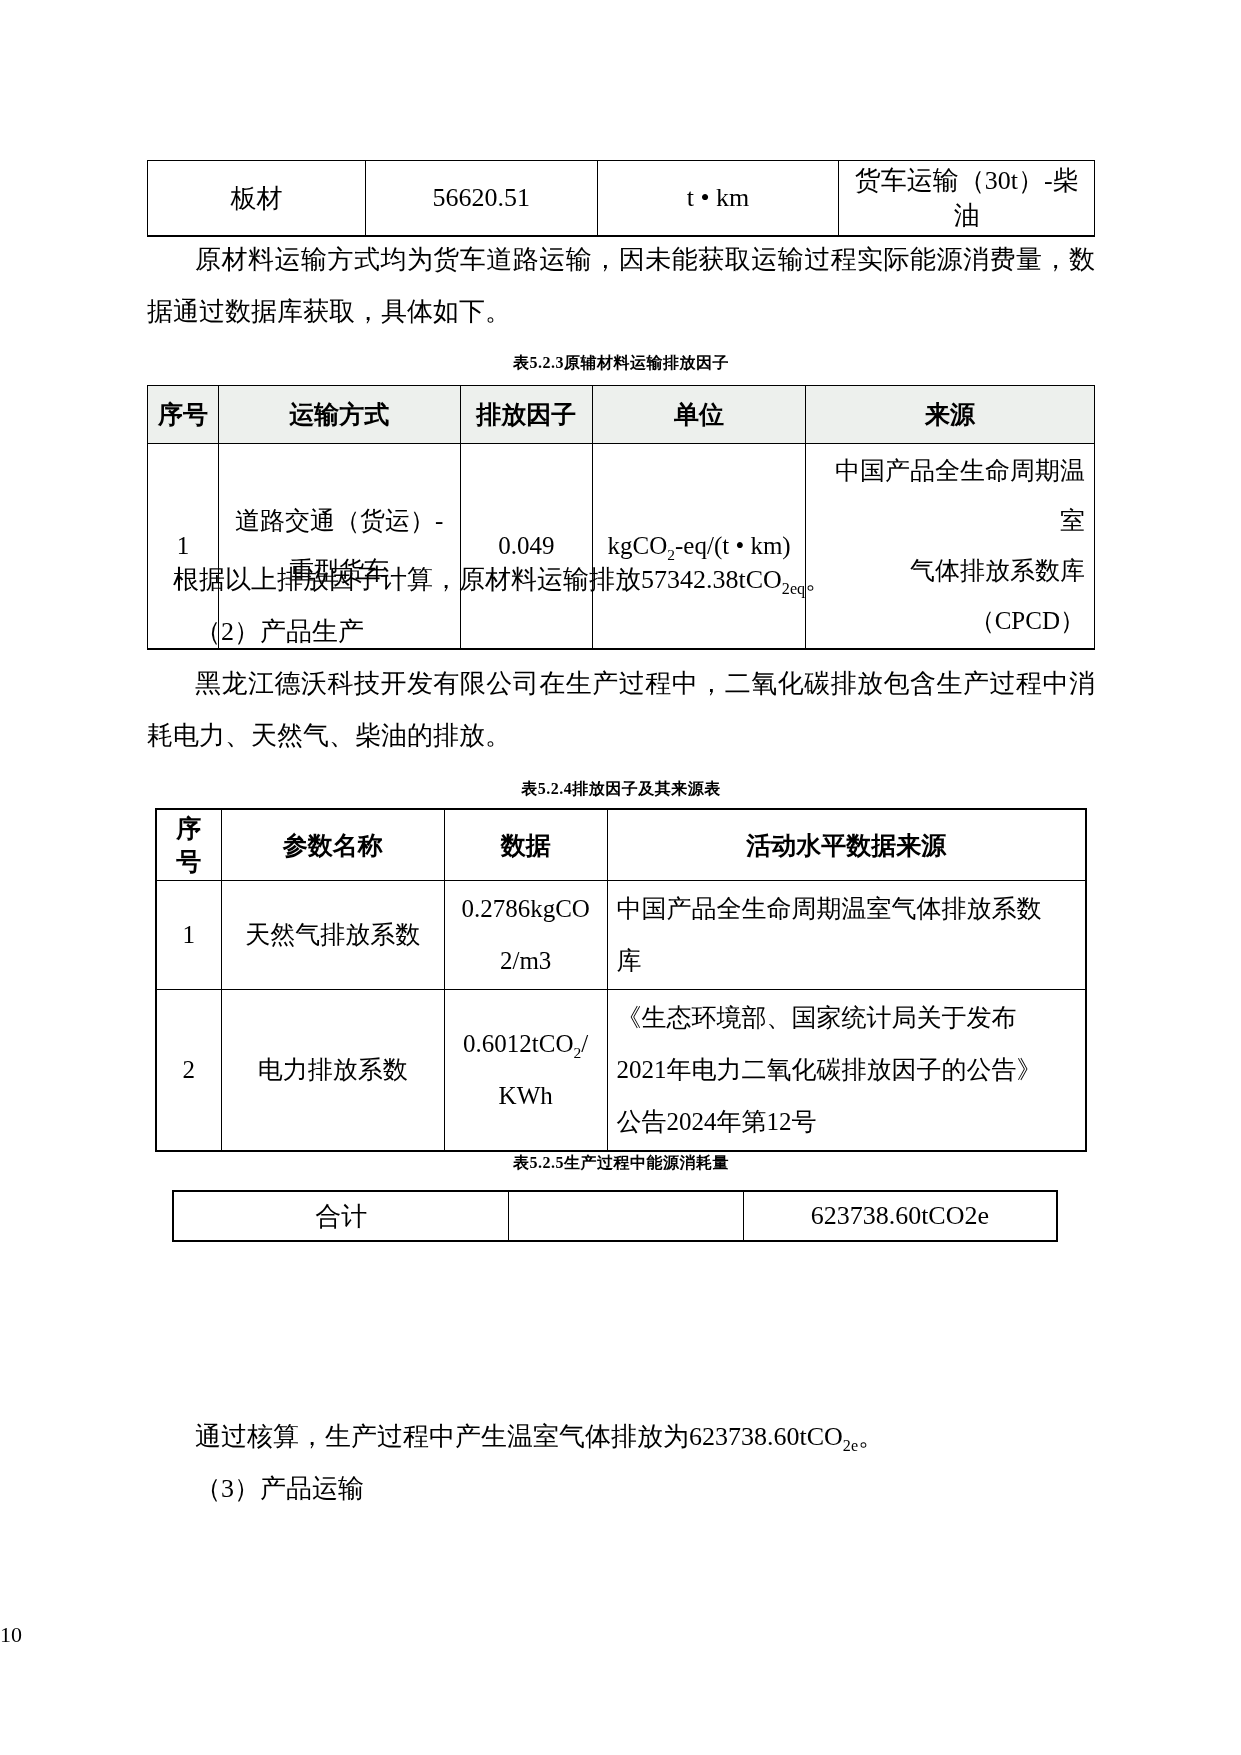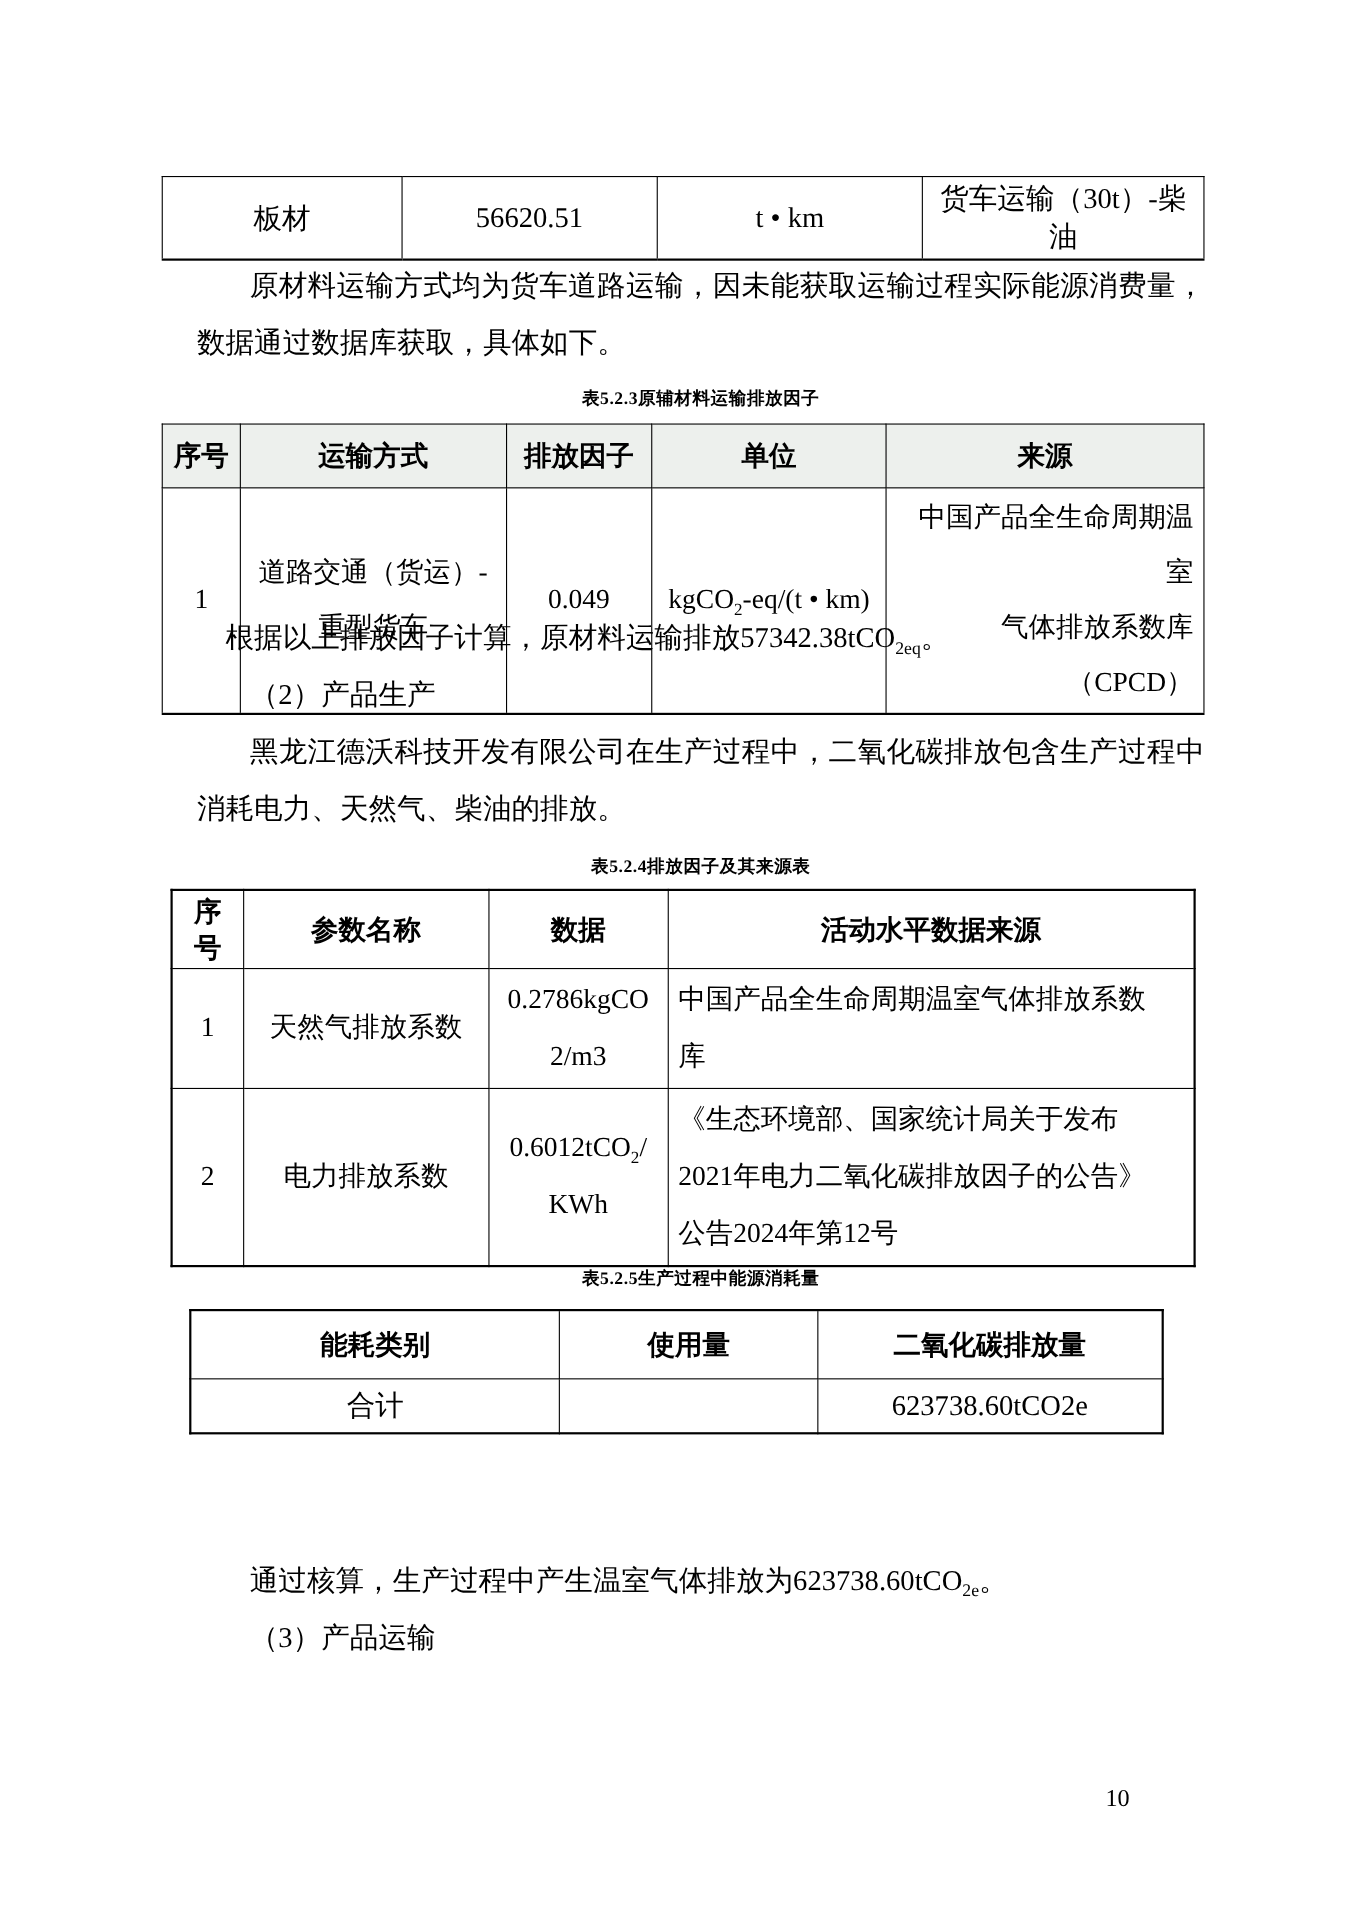--- a/index.html
+++ b/index.html
@@ -3,21 +3,21 @@
 <meta charset="utf-8">
 <style>
   * { margin:0; padding:0; box-sizing:border-box; }
   html,body { background:#ffffff; }
   body {
     width:1241px; height:1755px; position:relative;
     font-family:"Liberation Serif","DejaVu Serif",serif;
     color:#000;
   }
   .content { position:absolute; left:147px; width:948px; top:0; }
-  .abs { position:absolute; left:0; width:948px;padding-left:32px; }
+  .abs { position:absolute; left:0; width:948px; }
 
   
   .para { font-size:26px; line-height:52px; text-align:justify; }
   .indent-2 { text-indent:48px; }
   .indent-1 { text-indent:26px; }
 
   .caption {
     font-size:16px; font-weight:bold; text-align:center; line-height:34px;
     letter-spacing:0.5px;
   }
@@ -43,21 +43,21 @@
   .t-524 td { line-height:52px; }
   .t-524 tr.r1 td { height:105px; }
   .t-524 tr.r2 td { height:159px; }
   .t-524 td.left { text-align:left; }
 
   
   .t-525 { border:2px solid #000; }
   .t-525 th { height:62px; }
   .t-525 td { height:50px; font-size:26px; }
 
-  .pagenum { position:absolute; left:0; width:1027px; text-align:right; font-size:22px; }
+  .pagenum { position:absolute; left:0; width:1027px; text-align:left; font-size:22px; }
 </style>
 </head>
 <body>
 
 <div class="content">
 
   <table class="t-carry abs" style="top:160px;">
     <colgroup>
         <col style="width:23%">
         <col style="width:24.5%">
@@ -141,25 +141,20 @@
 
   <div class="caption abs" style="top:1146px;">表5.2.5生产过程中能源消耗量</div>
 
   <table class="t-525 abs" style="top:1190px; left:25px; width:886px;">
     <colgroup>
         <col style="width:38%">
         <col style="width:26.5%">
         <col style="width:35.5%">
       </colgroup>
     <tbody>
-        <tr>
-      <th>能耗类别</th>
-      <th>使用量</th>
-      <th>二氧化碳排放量</th>
-    </tr>
     <tr>
       <td>合计</td>
       <td></td>
       <td>623738.60tCO2e</td>
     </tr>
   </tbody>
     </table>
 
   <p class="para indent-2 abs" style="top:1411px;">通过核算，生产过程中产生温室气体排放为623738.60tCO<sub>2e</sub>。</p>
   <p class="para indent-2 abs" style="top:1463px;">（3）产品运输</p>

